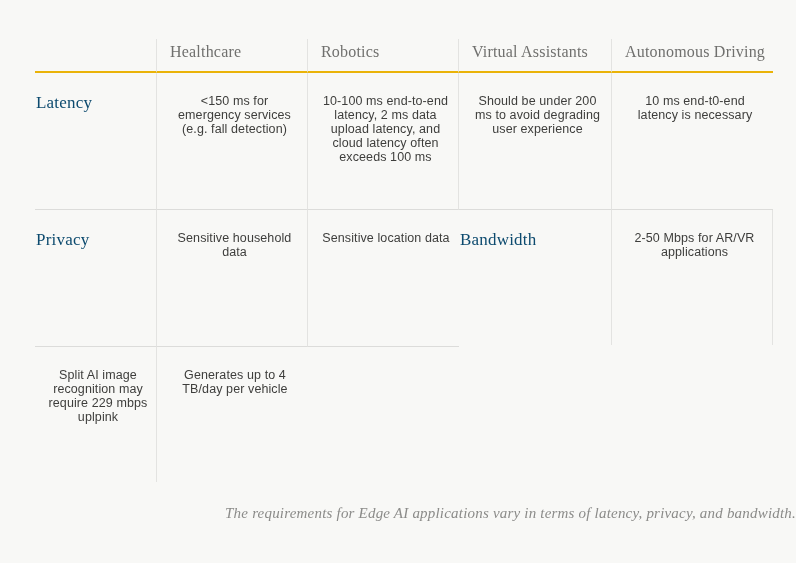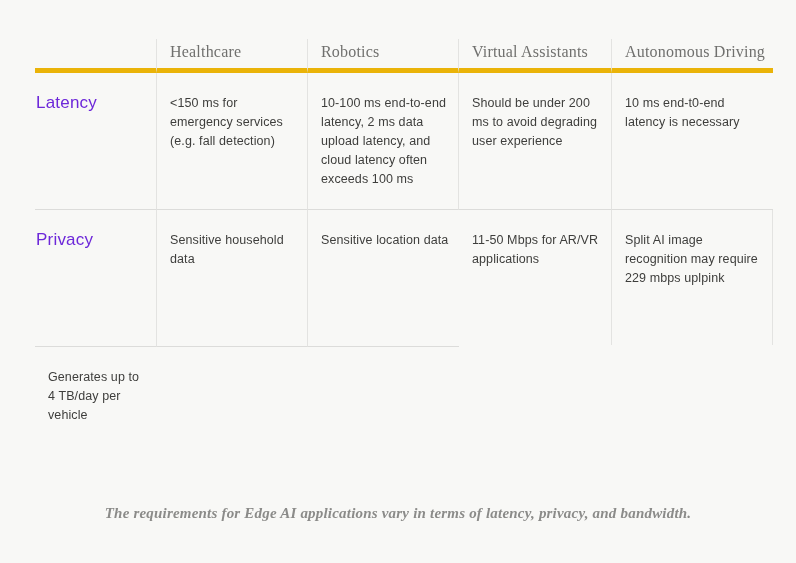--- a/index.html
+++ b/index.html
@@ -20,59 +20,59 @@
   .grid {
     display: grid;
     grid-template-columns: 122px 151px 151px 153px 161px;
   }
   .cell { box-sizing: border-box; }
   
   .bR { border-right: 1px solid #e3e3e1; }
   
   .hrow {
     height: 34px;
-    border-bottom: 5px solid #eab308;
+    border-bottom: 2px solid #eab308;
     font-family: "Liberation Serif", "DejaVu Serif", serif;
     font-size: 16px;
     line-height: 1.15;
     letter-spacing: 0.2px;
     color: #70706e;
     padding: 4px 6px 0 13px;
   }
   
   .row1, .row2 { border-bottom: 1px solid #dcdcda; }
   .row1 { height: 137px; }
   .row2 { height: 137px; }
   .row3 { height: 135px; }
   .rowlabel {
-    font-family: Liberation Sans, sans-serif;
+    font-family: Liberation Serif, serif;
     font-size: 17px;
     letter-spacing: 0.2px;
-    color: #6d28d9;
+    color: #0c4a6e;
     padding: 20px 9px 0 1px;
   }
   .datacell {
     font-size: 12.5px;
-    line-height: 19px;
+    line-height: 14px;
     letter-spacing: 0.1px;
     color: #3e3e3c;
     padding: 21px 8px 0 13px;
+    text-align: center;
   }
   .caption {
     position: absolute;
     left: 0;
     top: 505px;
     width: 796px;
-    text-align: center;
+    text-align: right;
     font-family: "Liberation Serif", "DejaVu Serif", serif;
     font-style: italic;
     font-size: 15px;
     letter-spacing: 0.2px;
     color: #8b8b89;
-    font-weight: bold;
   }
 </style>
 </head>
 <body>
 
 <div class="figure">
   <div class="grid">
 
     <div class="cell hrow bR"></div>
     <div class="cell hrow bR">Healthcare</div>
@@ -83,20 +83,21 @@
     <div class="cell row1 rowlabel bR">Latency</div>
     <div class="cell row1 datacell bR">&lt;150 ms for emergency services (e.g. fall detection)</div>
     <div class="cell row1 datacell bR">10-100 ms end-to-end latency, 2 ms data upload latency, and cloud latency often exceeds 100 ms</div>
     <div class="cell row1 datacell bR">Should be under 200 ms to avoid degrading user experience</div>
     <div class="cell row1 datacell">10 ms end-t0-end latency is necessary</div>
 
     <div class="cell row2 rowlabel bR">Privacy</div>
     <div class="cell row2 datacell bR">Sensitive household data</div>
     <div class="cell row2 datacell">Sensitive location data</div>
 
-    <div class="cell row3 datacell bR">11-50 Mbps for AR/VR applications</div>
+    <div class="cell row3 rowlabel bR">Bandwidth</div>
+    <div class="cell row3 datacell bR">2-50 Mbps for AR/VR applications</div>
     <div class="cell row3 datacell bR">Split AI image recognition may require 229 mbps uplpink</div>
     <div class="cell row3 datacell">Generates up to 4 TB/day per vehicle</div>
 
   </div>
 </div>
 
 <div class="caption">The requirements for Edge AI applications vary in terms of latency, privacy, and bandwidth.</div>
 
 </body></html>

